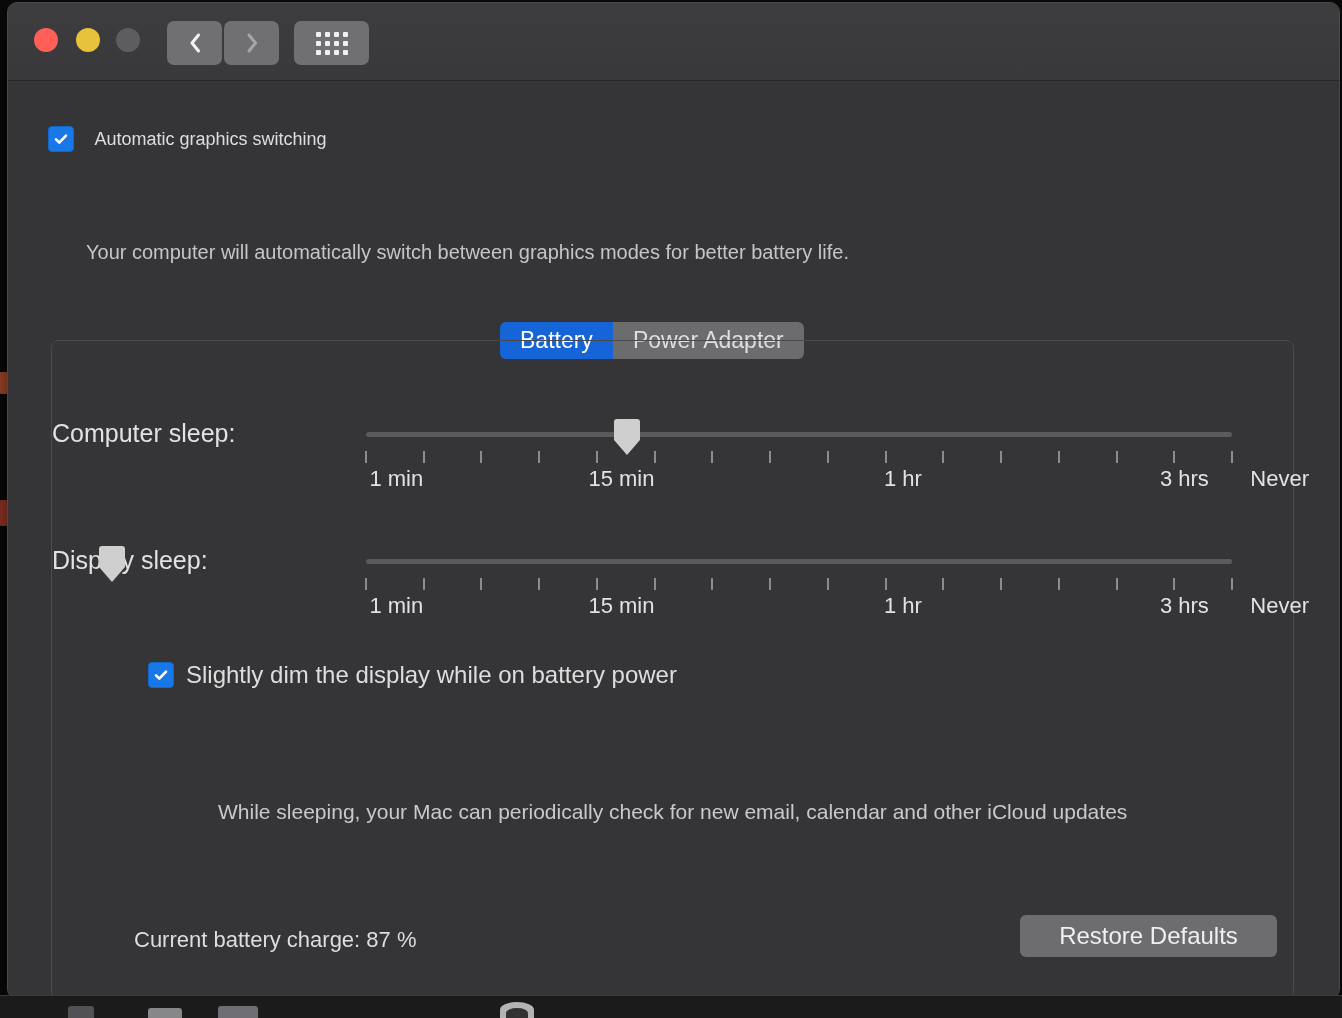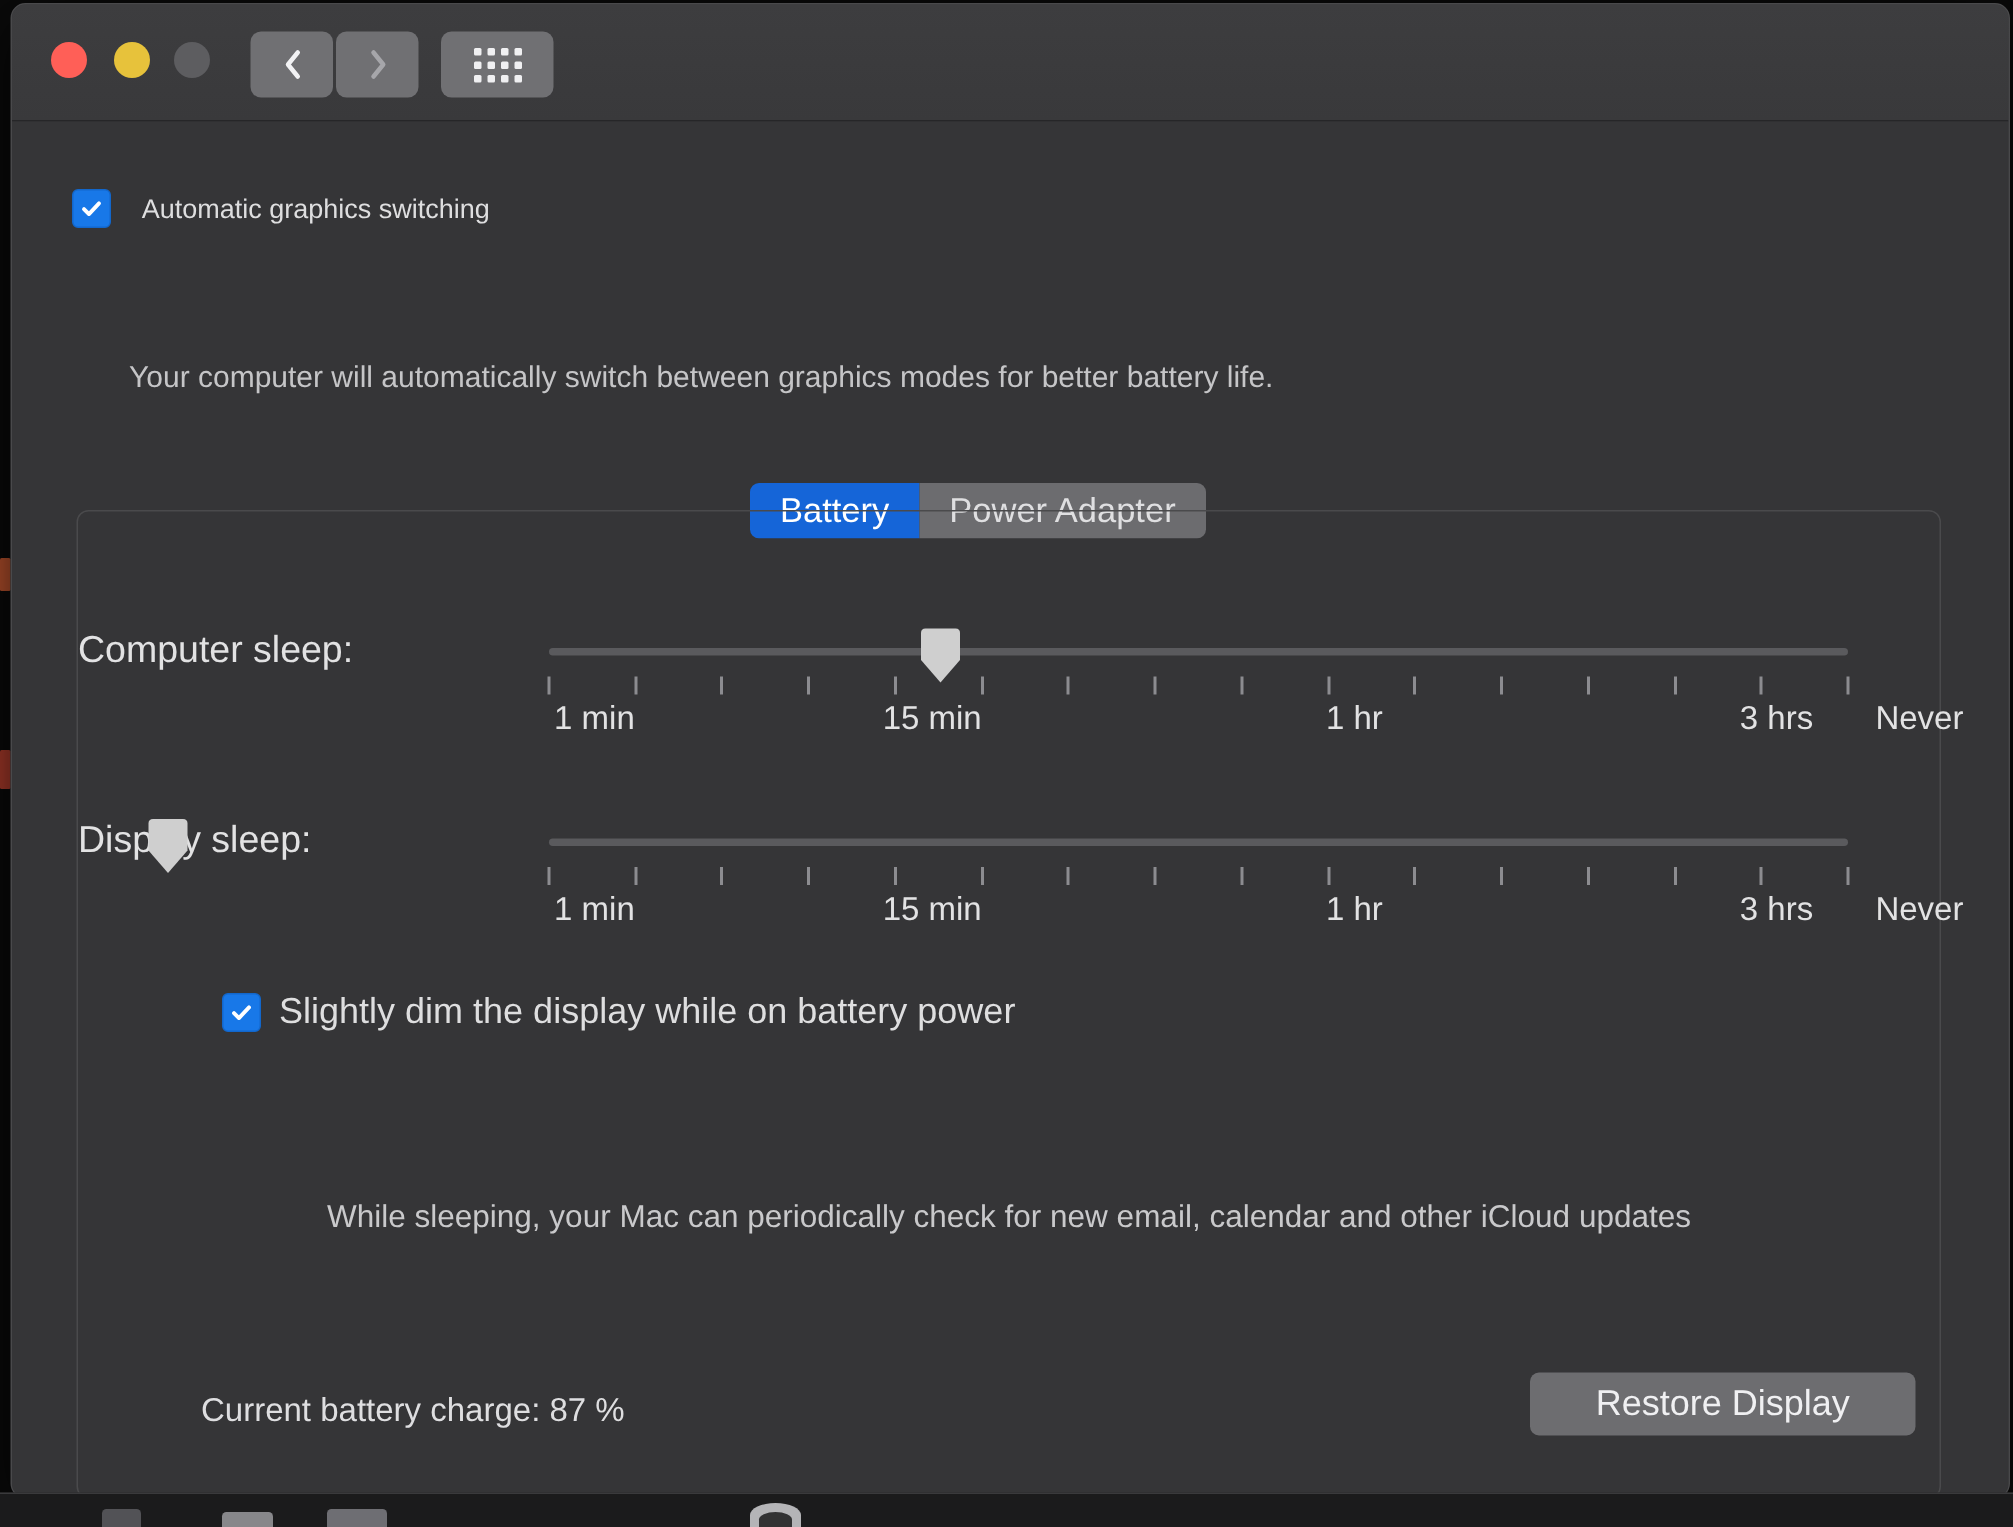--- a/index.html
+++ b/index.html
@@ -498,21 +498,21 @@
             <svg viewBox="0 0 16 16">
                 <path d="M3 8.4 L6.3 11.7 L13 4.6"></path>
               </svg>
           </span>
           <span class="cb-label">Slightly dim the display while on battery power</span>
         </div>
         <div id="powernap-desc">While sleeping, your Mac can periodically check for new email, calendar and other iCloud updates</div>
       </div>
 
       <div id="battery-charge">Current battery charge: 87 %</div>
-      <button id="restore-defaults">Restore Display</button>
+      <button id="restore-defaults">Restore Defaults</button>
     </div>
 
     <div id="bottom-row">
       
       
       
     </div>
 
   </div>
 </div>

